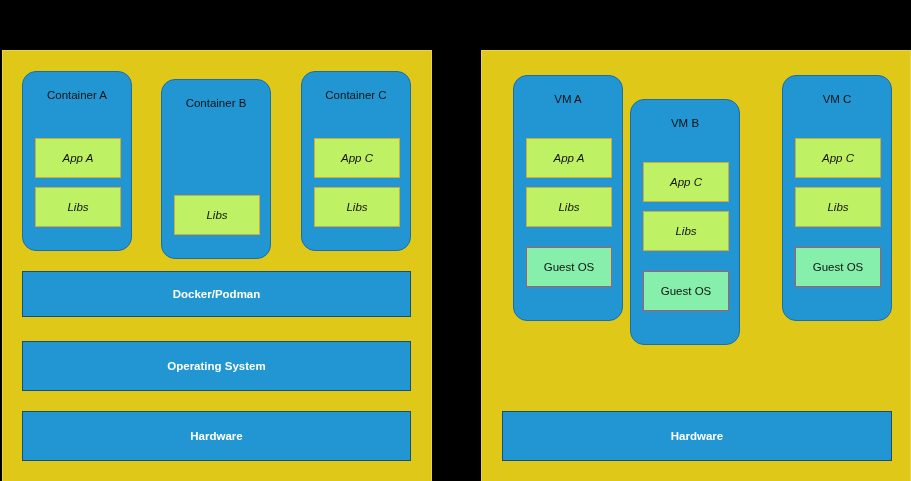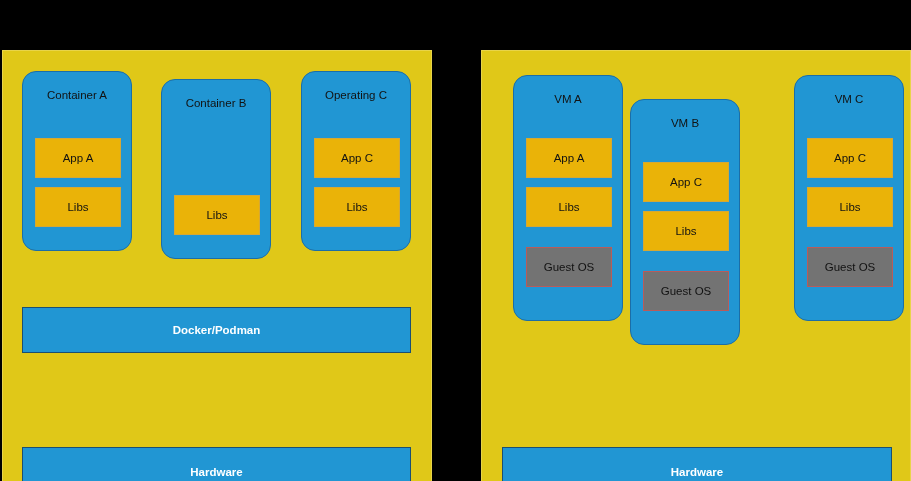--- a/index.html
+++ b/index.html
@@ -69,43 +69,43 @@
     display: flex;
     align-items: center;
     justify-content: center;
     font-size: 11.5px;
     line-height: 14px;
     color: #121212;
     white-space: nowrap;
   }
   .inner-block.app,
   .inner-block.libs {
-    background: #eab308;
+    background: #bef264;
     border: 1px solid #d6a834;
+    font-style: italic;
   }
   .inner-block.guestos {
-    background: #737373;
+    background: #86efac;
     border: 1px solid #b95b5b;
   }
 
   
   .layer-bar {
     position: absolute;
     background: #2196d3;
     border: 1px solid #1b4f72;
     box-sizing: border-box;
     display: flex;
     align-items: center;
     justify-content: center;
     font-size: 11.5px;
     font-weight: bold;
     color: #ffffff;
     line-height: 14px;
     white-space: nowrap;
-    margin-top: 36px;
   }
 </style>
 </head>
 <body>
 
 <div id="stage">
 
   <div class="panel" id="panel-containers">
 
     <div class="stack-card" style="left:19px; top:20px; width:110px; height:180px;">
@@ -113,46 +113,47 @@
       <div class="inner-block app" style="left:12px; top:66px; width:86px; height:40px;">App A</div>
       <div class="inner-block libs" style="left:12px; top:115px; width:86px; height:40px;">Libs</div>
     </div>
 
     <div class="stack-card" style="left:158px; top:20px; width:110px; height:180px;margin-top:8px;">
       <div class="stack-title">Container B</div>
       <div class="inner-block libs" style="left:12px; top:115px; width:86px; height:40px;">Libs</div>
     </div>
 
     <div class="stack-card" style="left:298px; top:20px; width:110px; height:180px;">
-      <div class="stack-title">Operating C</div>
+      <div class="stack-title">Container C</div>
       <div class="inner-block app" style="left:12px; top:66px; width:86px; height:40px;">App C</div>
       <div class="inner-block libs" style="left:12px; top:115px; width:86px; height:40px;">Libs</div>
     </div>
 
     <div class="layer-bar" style="left:19px; top:220px; width:389px; height:46px;">Docker/Podman</div>
+    <div class="layer-bar" style="left:19px; top:290px; width:389px; height:50px;">Operating System</div>
     <div class="layer-bar" style="left:19px; top:360px; width:389px; height:50px;">Hardware</div>
   </div>
 
   <div class="panel" id="panel-vms">
 
     <div class="stack-card" style="left:20px; top:24px; width:110px; height:246px;margin-left:11px;">
       <div class="stack-title">VM A</div>
       <div class="inner-block app" style="left:12px; top:62px; width:86px; height:40px;">App A</div>
       <div class="inner-block libs" style="left:12px; top:111px; width:86px; height:40px;">Libs</div>
       <div class="inner-block guestos" style="left:12px; top:171px; width:86px; height:40px;">Guest OS</div>
     </div>
 
     <div class="stack-card" style="left:148px; top:24px; width:110px; height:246px;margin-top:24px;">
       <div class="stack-title">VM B</div>
       <div class="inner-block app" style="left:12px; top:62px; width:86px; height:40px;">App C</div>
       <div class="inner-block libs" style="left:12px; top:111px; width:86px; height:40px;">Libs</div>
       <div class="inner-block guestos" style="left:12px; top:171px; width:86px; height:40px;">Guest OS</div>
     </div>
 
-    <div class="stack-card" style="left:312px; top:24px; width:110px; height:246px;">
+    <div class="stack-card" style="left:300px; top:24px; width:110px; height:246px;">
       <div class="stack-title">VM C</div>
       <div class="inner-block app" style="left:12px; top:62px; width:86px; height:40px;">App C</div>
       <div class="inner-block libs" style="left:12px; top:111px; width:86px; height:40px;">Libs</div>
       <div class="inner-block guestos" style="left:12px; top:171px; width:86px; height:40px;">Guest OS</div>
     </div>
 
     <div class="layer-bar" style="left:20px; top:360px; width:390px; height:50px;">Hardware</div>
   </div>
 
 </div>

